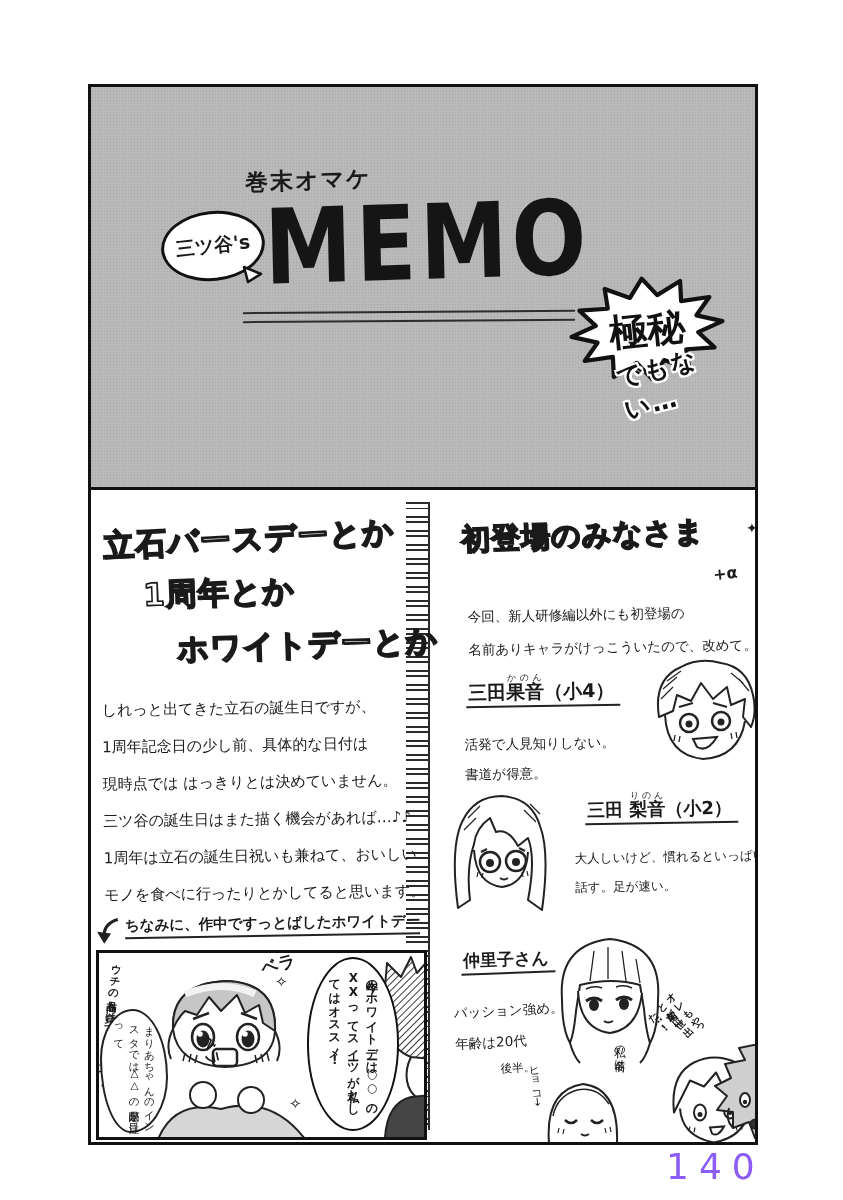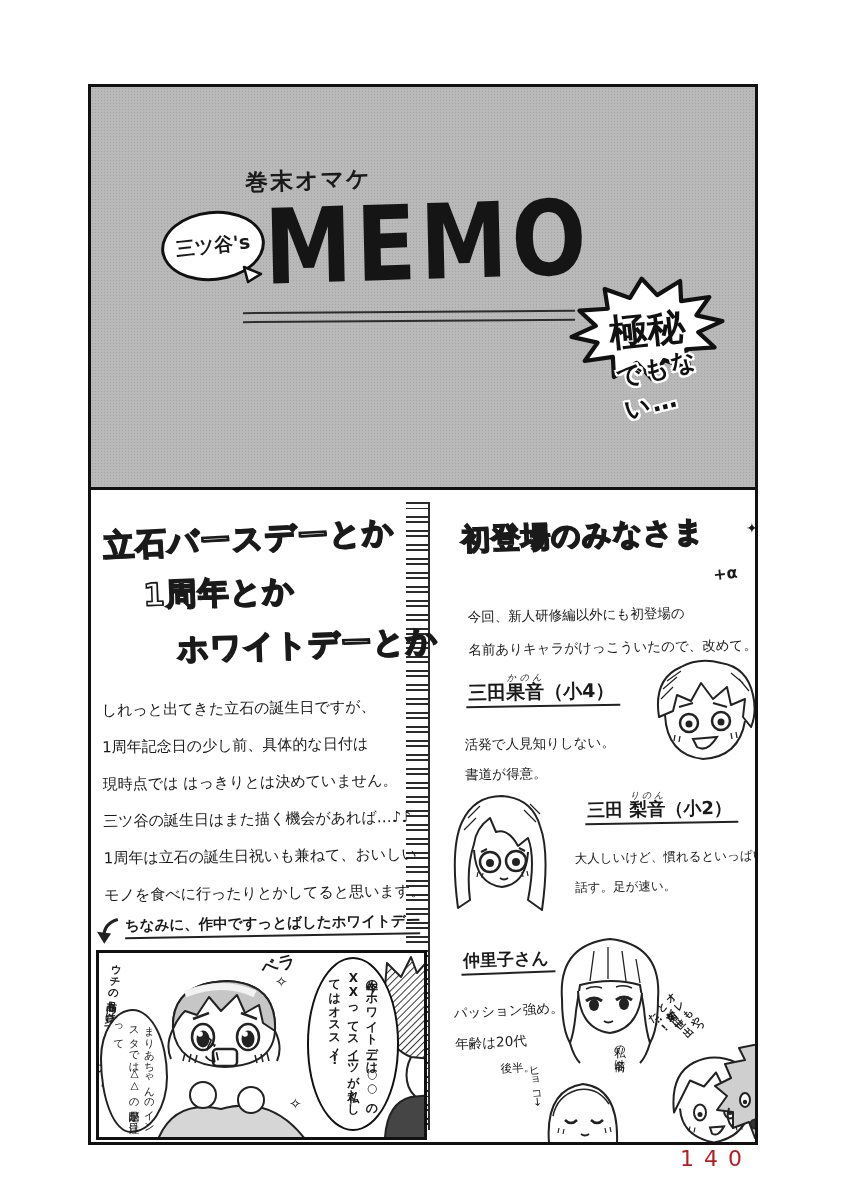--- a/index.html
+++ b/index.html
@@ -64,21 +64,21 @@
   .spark{font-size:15px;color:#222;}
 
   .rh{left:370px;top:26px;font-size:29px;transform:rotate(-2deg);white-space:nowrap;}
   .rh-suffix{left:622px;top:74px;font-size:16px;font-weight:bold;transform:rotate(-6deg);}
   .rh-spark{left:655px;top:30px;font-size:14px;}
   .intro{left:377px;top:108px;width:280px;transform:rotate(-1deg);}
   .intro div{font-size:13.5px;line-height:33px;white-space:nowrap;}
 
   .entry-name{white-space:nowrap;}
   .nm{border-bottom:2px solid #222;padding:0 6px 3px 2px;font-size:19px;font-weight:bold;}
-  .nm ruby rt{font-size:9px;font-weight:normal;letter-spacing:1px;font-style:italic;}
+  .nm ruby rt{font-size:9px;font-weight:normal;letter-spacing:1px;}
   .desc div{font-size:13.5px;line-height:30px;white-space:nowrap;}
 
   .e1-name{left:375px;top:182px;transform:rotate(-1deg);}
   .e1-desc{left:374px;top:238px;transform:rotate(-1deg);}
   .e2-name{left:494px;top:300px;transform:rotate(-1deg);}
   .e2-name .nm{font-size:18px;}
   .e2-desc{left:484px;top:352px;transform:rotate(-1deg);}
   .e2-desc div{font-size:12.5px;line-height:29px;}
   .e3-name{left:370px;top:458px;transform:rotate(-2deg);}
   .e3-name .nm{font-size:17px;}
@@ -87,21 +87,21 @@
   .e3-desc .small{font-size:11.5px;padding-left:44px;line-height:22px;}
 
   .peek-sfx{left:437px;top:568px;font-size:11px;height:70px;transform:rotate(-6deg);}
   .peek-text{left:521px;top:548px;font-size:11.5px;height:95px;}
   .boy-text{left:536px;top:512px;width:72px;height:58px;font-size:10px;line-height:1.3;
             transform:rotate(-46deg);font-weight:bold;}
   .sk-peekgirl{left:452px;top:578px;}
   .sk-peekboy{left:575px;top:560px;}
   .sk-corner{left:592px;top:548px;}
 
-  .page-number{left:680px;top:1146px;font-size:22px;letter-spacing:10px;color:#b91c1c;}
+  .page-number{left:666px;top:1146px;font-size:36px;letter-spacing:10px;color:#8b5cf6;}
 </style>
 </head>
 <body>
 
 <div class="page">
 
   <div class="abs top-panel">
     <div class="abs corner-label">巻末オマケ</div>
 
     <div class="abs mitsuya-bubble">

